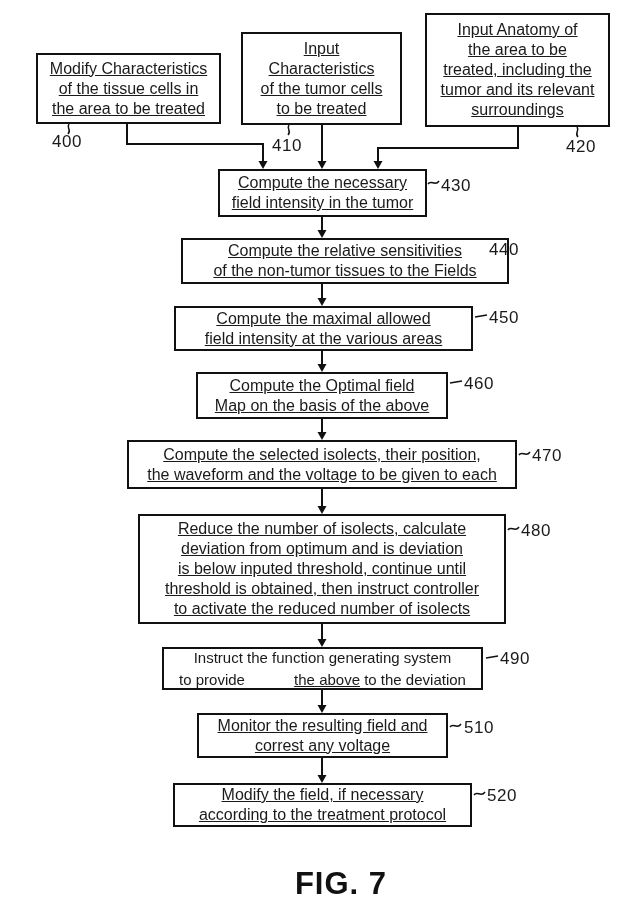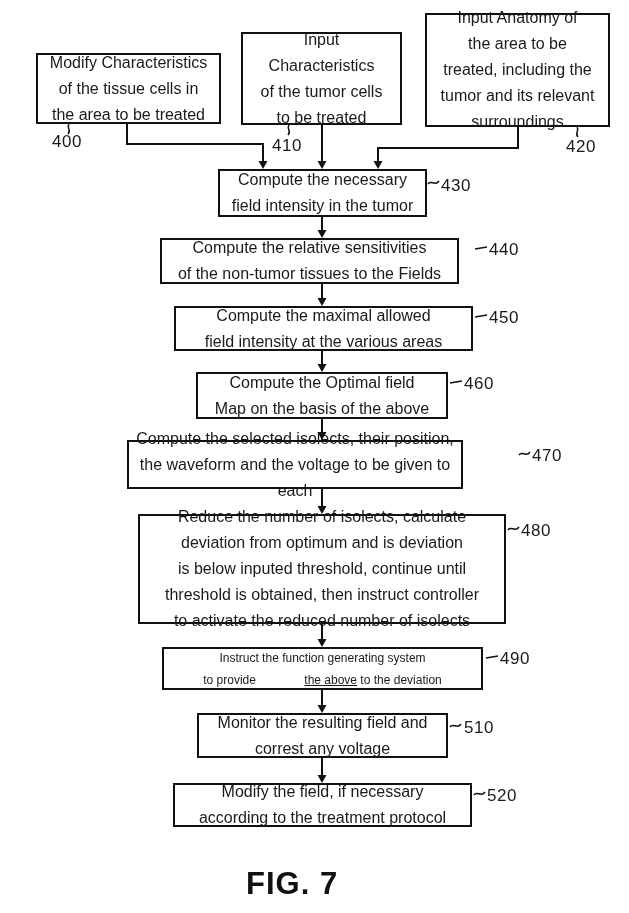--- a/index.html
+++ b/index.html
@@ -24,42 +24,44 @@
     border: 2px solid #111111;
     background: #ffffff;
     display: flex;
     align-items: center;
     justify-content: center;
     text-align: center;
     z-index: 1;
   }
   .box-text {
     font-size: 16px;
-    line-height: 26px;
+    line-height: 20px;
     white-space: pre-line;
     color: #1a1a1a;
+    text-decoration: underline;
   }
   .box-text-rich {
-    font-size: 12px;
+    font-size: 15px;
     line-height: 22px;
     color: #1a1a1a;
   }
   .u { text-decoration: underline; padding-left: 45px; }
   .ref {
     position: absolute;
     font-size: 17px;
     color: #1a1a1a;
     z-index: 1;
     letter-spacing: 0.5px;
   }
   .caption {
     position: absolute;
     left: 246px;
     top: 866px;
     width: 190px;
+    text-align: center;
     font-size: 31px;
     font-weight: bold;
     letter-spacing: 1px;
     color: #111111;
     z-index: 1;
   }
 </style>
 </head>
 <body>
 
@@ -127,36 +129,36 @@
 treated, including the
 tumor and its relevant
 surroundings</span>
   </div>
 
   <div class="box" style="left:218px; top:169px; width:209px; height:48px">
     <span class="box-text">Compute the necessary
 field intensity in the tumor</span>
   </div>
 
-  <div class="box" style="left:160px; top:238px; width:299px; height:46px">
+  <div class="box" style="left:181px; top:238px; width:328px; height:46px">
     <span class="box-text">Compute the relative sensitivities
 of the non-tumor tissues to the Fields</span>
   </div>
 
   <div class="box" style="left:174px; top:306px; width:299px; height:45px">
     <span class="box-text">Compute the maximal allowed
 field intensity at the various areas</span>
   </div>
 
   <div class="box" style="left:196px; top:372px; width:252px; height:47px">
     <span class="box-text">Compute the Optimal field
 Map on the basis of the above</span>
   </div>
 
-  <div class="box" style="left:127px; top:440px; width:336px; height:49px">
+  <div class="box" style="left:127px; top:440px; width:390px; height:49px">
     <span class="box-text">Compute the selected isolects, their position,
 the waveform and the voltage to be given to each</span>
   </div>
 
   <div class="box" style="left:138px; top:514px; width:368px; height:110px">
     <span class="box-text">Reduce the number of isolects, calculate
 deviation from optimum and is deviation
 is below inputed threshold, continue until
 threshold is obtained, then instruct controller
 to activate the reduced number of isolects</span>

